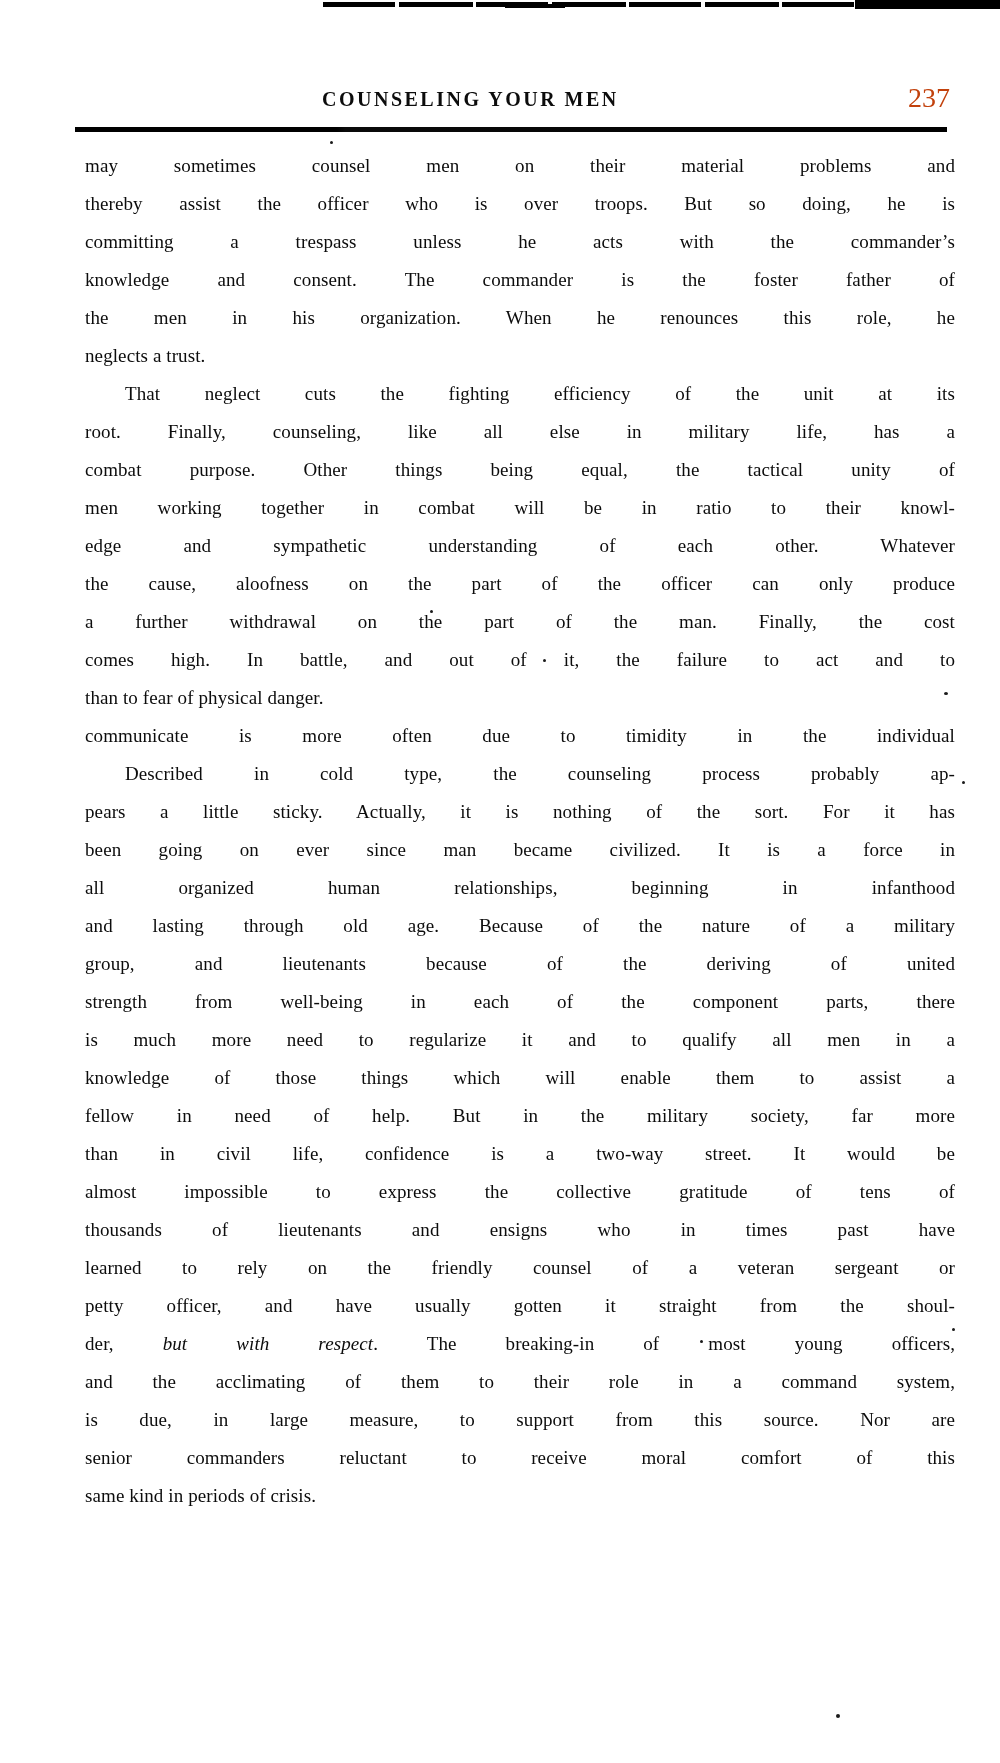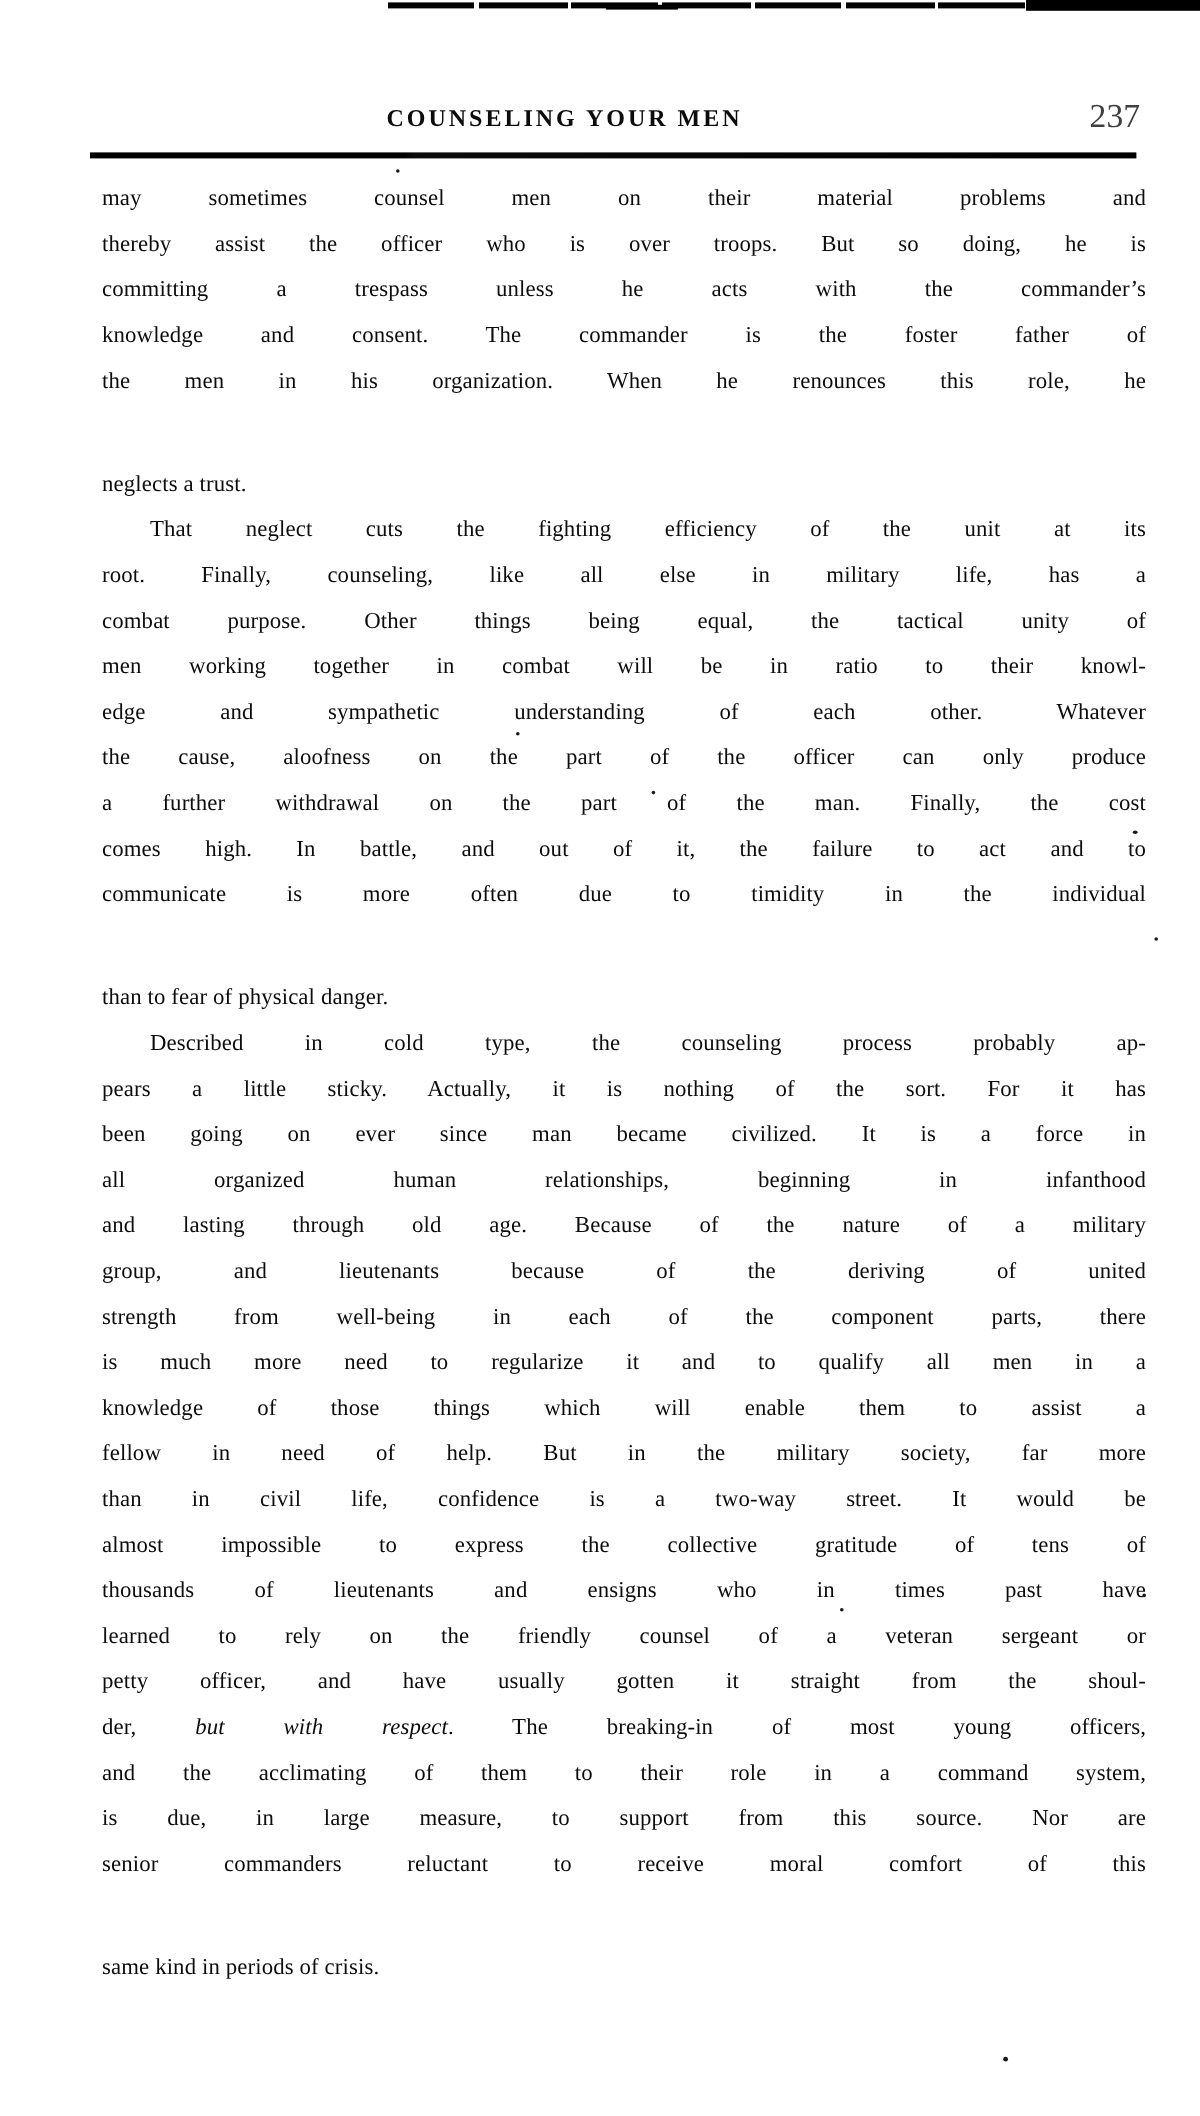--- a/index.html
+++ b/index.html
@@ -64,21 +64,21 @@
     letter-spacing: 2.5px;
     color: #0c0c0c;
     white-space: nowrap;
   }
   .page-number {
     position: absolute;
     right: 5px;
     top: 0px;
     font-size: 28px;
     font-weight: 500;
-    color: #404040;
+    color: #c2410c;
   }
   .header-rule {
     position: absolute;
     top: 127px;
     left: 75px;
     width: 872px;
     height: 5px;
     background: linear-gradient(90deg, #000 0%, #000 30%, #0a0a0a 31%, #000 100%);
   }
   
@@ -93,21 +93,20 @@
     height: 38px;
     font-size: 19px;
     text-align: justify;
     text-align-last: justify;
     white-space: nowrap;
     letter-spacing: 0.1px;
   }
   .line.last {
     text-align-last: left;
     white-space: normal;
-    margin-top: 48px;
   }
   .line.indent {
     padding-left: 40px;
     width: 830px;
   }
   .line em {
     font-style: italic;
   }
   
   .noise {
@@ -140,22 +139,22 @@
       <div class="line">the men in his organization. When he renounces this role, he</div>
       <div class="line last">neglects a trust.</div>
       <div class="line indent">That neglect cuts the fighting efficiency of the unit at its</div>
       <div class="line">root. Finally, counseling, like all else in military life, has a</div>
       <div class="line">combat purpose. Other things being equal, the tactical unity of</div>
       <div class="line">men working together in combat will be in ratio to their knowl-</div>
       <div class="line">edge and sympathetic understanding of each other. Whatever</div>
       <div class="line">the cause, aloofness on the part of the officer can only produce</div>
       <div class="line">a further withdrawal on the part of the man. Finally, the cost</div>
       <div class="line">comes high. In battle, and out of it, the failure to act and to</div>
+      <div class="line last">than to fear of physical danger.</div>
       <div class="line">communicate is more often due to timidity in the individual</div>
-      <div class="line last">than to fear of physical danger.</div>
       <div class="line indent">Described in cold type, the counseling process probably ap-</div>
       <div class="line">pears a little sticky. Actually, it is nothing of the sort. For it has</div>
       <div class="line">been going on ever since man became civilized. It is a force in</div>
       <div class="line">all organized human relationships, beginning in infanthood</div>
       <div class="line">and lasting through old age. Because of the nature of a military</div>
       <div class="line">group, and lieutenants because of the deriving of united</div>
       <div class="line">strength from well-being in each of the component parts, there</div>
       <div class="line">is much more need to regularize it and to qualify all men in a</div>
       <div class="line">knowledge of those things which will enable them to assist a</div>
       <div class="line">fellow in need of help. But in the military society, far more</div>

